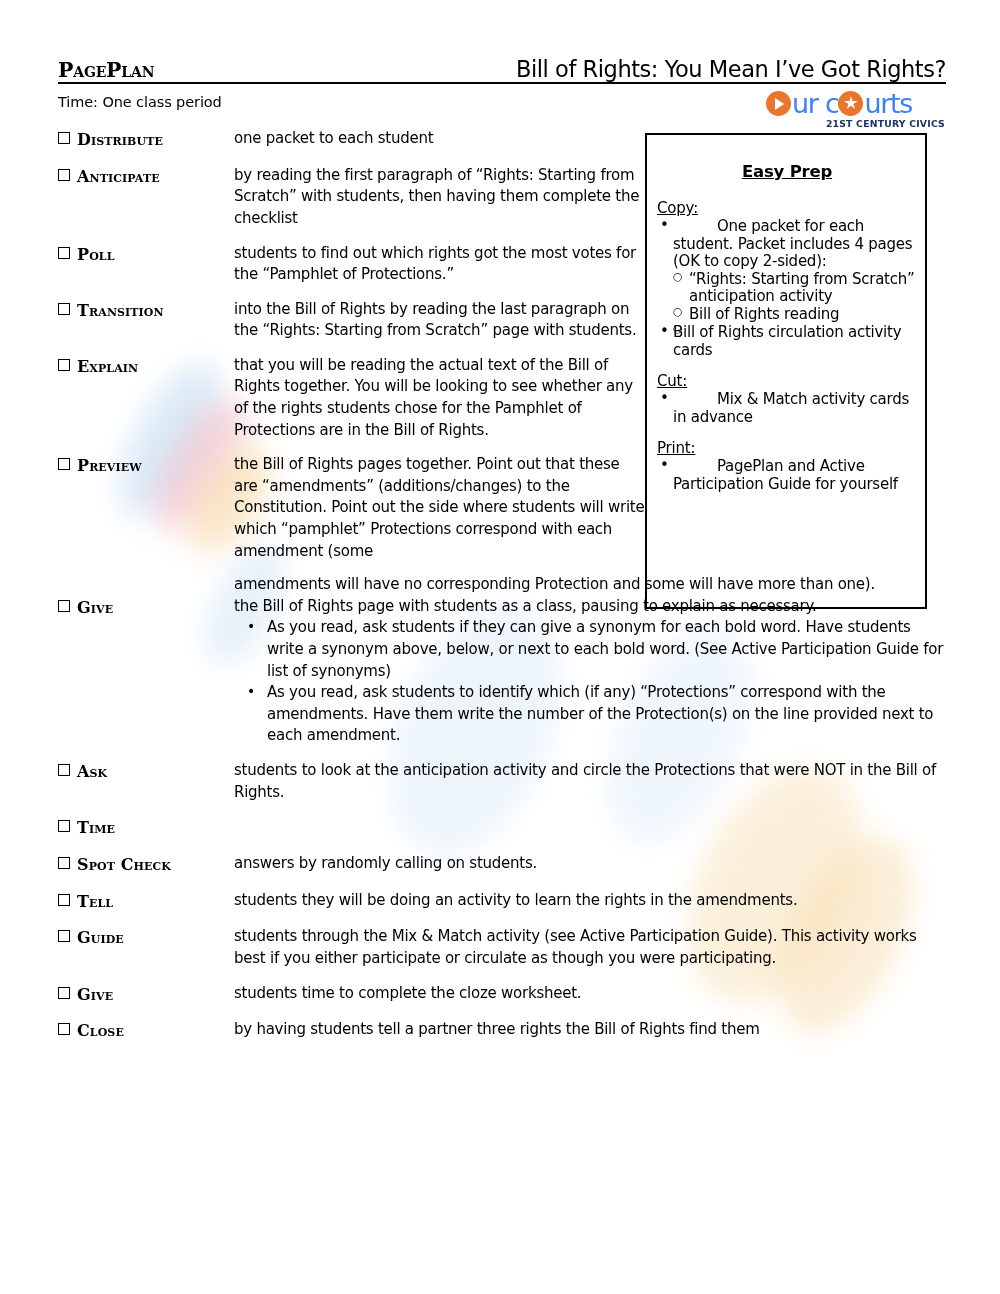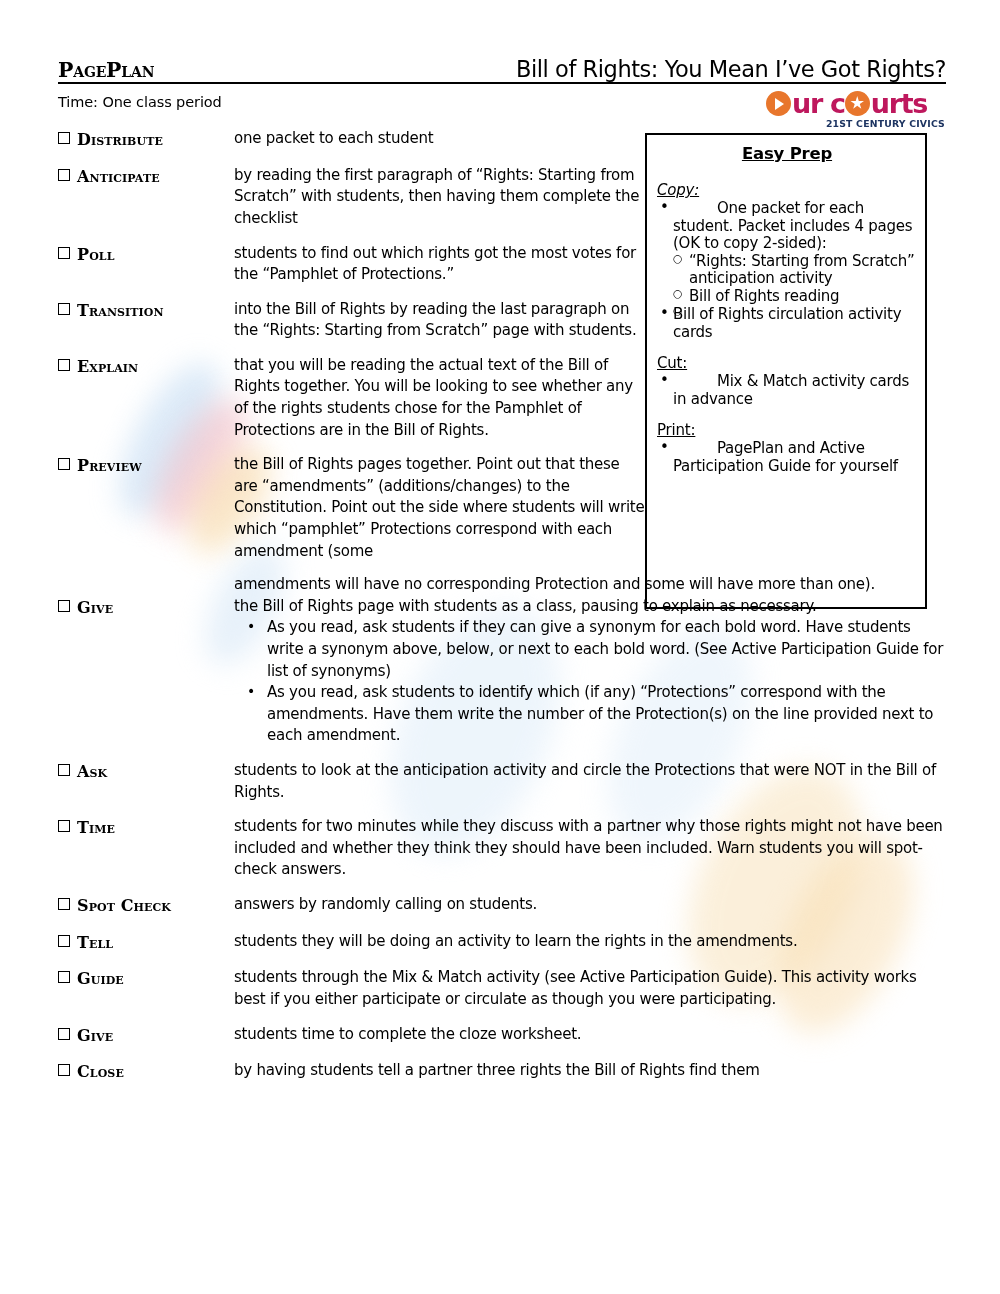--- a/index.html
+++ b/index.html
@@ -61,25 +61,25 @@
   }
 
   
   #logo{
     position:absolute;left:766px;top:90px;width:180px;height:38px;
     z-index:3;
   }
   #logo-wordmark{
     display:flex;align-items:center;
     font-family:"DejaVu Sans", sans-serif;
-    font-weight:bold;
+    font-weight:normal;
     font-size:27px;
     letter-spacing:-1.3px;
     line-height:1;
-    color:#be185d;
+    color:#3b82f6;
   }
   .logo-o{
     position:relative;
     display:inline-block;
     width:25px;height:25px;
     border-radius:50%;
     background:#e8762c;
     margin-right:1px;
     flex:0 0 auto;
   }
@@ -118,28 +118,29 @@
     padding:9px 8px 6px 10px;
     z-index:3;
   }
   #easy-prep-title{
     text-align:center;
     font-weight:bold;
     font-size:16.5px;
     text-decoration:underline;
     margin-bottom:18px;
     letter-spacing:-0.2px;
+    margin-top:18px;
   }
   .ep-head{
     text-decoration:underline;
     font-size:15px;
     margin-top:13px;
     letter-spacing:-0.2px;
   }
-  .ep-head.first{margin-top:4px;font-style:italic;}
+  .ep-head.first{margin-top:4px;}
   .ep-bullet{
     position:relative;
     font-size:15px;
     line-height:1.17;
     letter-spacing:-0.25px;
     padding-left:16px;
     margin-top:1px;
   }
   .ep-bullet > .bdot{
     position:absolute;left:3px;top:-1px;font-size:15px;
@@ -309,23 +310,20 @@
         </div>
       </div>
       <div class="step">
         <div class="step-label"><span class="cbox"></span><span>Ask</span></div>
         <div class="step-body wide">
           <div>students to look at the anticipation activity and circle the Protections that were NOT in the Bill of Rights.</div>
         </div>
       </div>
       <div class="step">
         <div class="step-label"><span class="cbox"></span><span>Time</span></div>
-        <div class="step-body wide">
-          <div>students for two minutes while they discuss with a partner why those rights might not have been included and whether they think they should have been included.  Warn students you will spot-check answers.</div>
-        </div>
       </div>
       <div class="step">
         <div class="step-label"><span class="cbox"></span><span>Spot Check</span></div>
         <div class="step-body wide">
           <div>answers by randomly calling on students.</div>
         </div>
       </div>
       <div class="step">
         <div class="step-label"><span class="cbox"></span><span>Tell</span></div>
         <div class="step-body wide">

